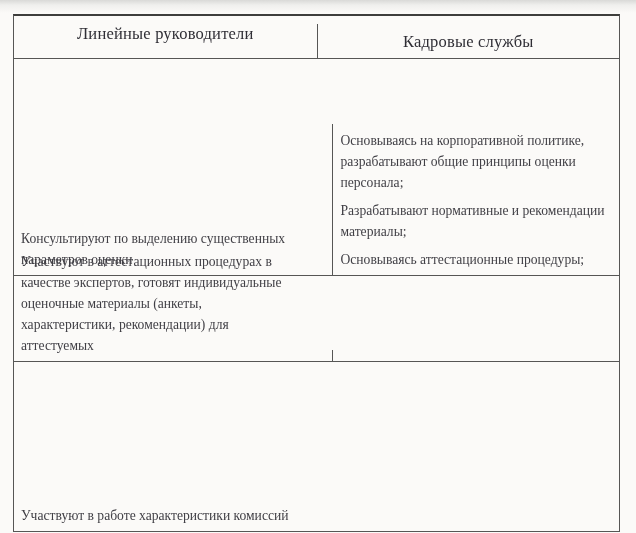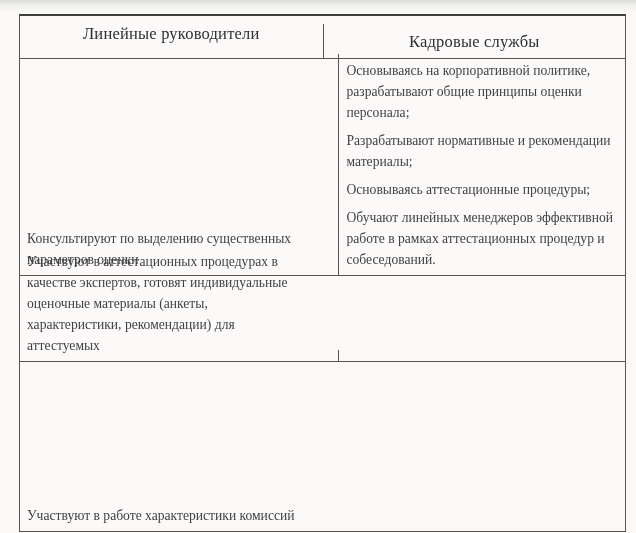--- a/index.html
+++ b/index.html
@@ -10,21 +10,21 @@
     width: 636px;
     height: 533px;
     position: relative;
     overflow: hidden;
     background: linear-gradient(180deg, #d9d9d7 0px, #efefed 5px, #fbfaf8 13px, #fbfaf8 100%);
     font-family: "Liberation Serif", "DejaVu Serif", serif;
     color: #403f45;
   }
   .scan-table {
     position: absolute;
-    left: 19px;
+    left: 13px;
     top: 14px;
     width: 605px;
     border: 1px solid #565655;
     border-top: 2px solid #3e3e3c;
     background: transparent;
     box-sizing: content-box;
   }
   .thead {
     display: flex;
     border-bottom: 1px solid #565655;
@@ -83,21 +83,20 @@
   </div>
 
   <div class="trow row1">
     <div class="td col-left">
       <p>Консультируют по выделению существенных параметров оценки</p>
     </div>
     <div class="td col-right">
       <p>Основываясь на корпоративной политике, разрабатывают общие принципы оценки персонала;</p>
       <p>Разрабатывают нормативные и рекомендации материалы;</p>
       <p>Основываясь аттестационные процедуры;</p>
-      <p>Обучают линейных менеджеров эффективной работе в рамках аттестационных процедур и собеседований.</p>
     </div>
   </div>
 
   <div class="trow row2">
     <div class="td col-left">
       <p>Участвуют в аттестационных процедурах в качестве экспертов, готовят индивидуальные оценочные материалы (анкеты, характеристики, рекомендации) для аттестуемых</p>
     </div>
     <div class="td col-right"></div>
   </div>
 

